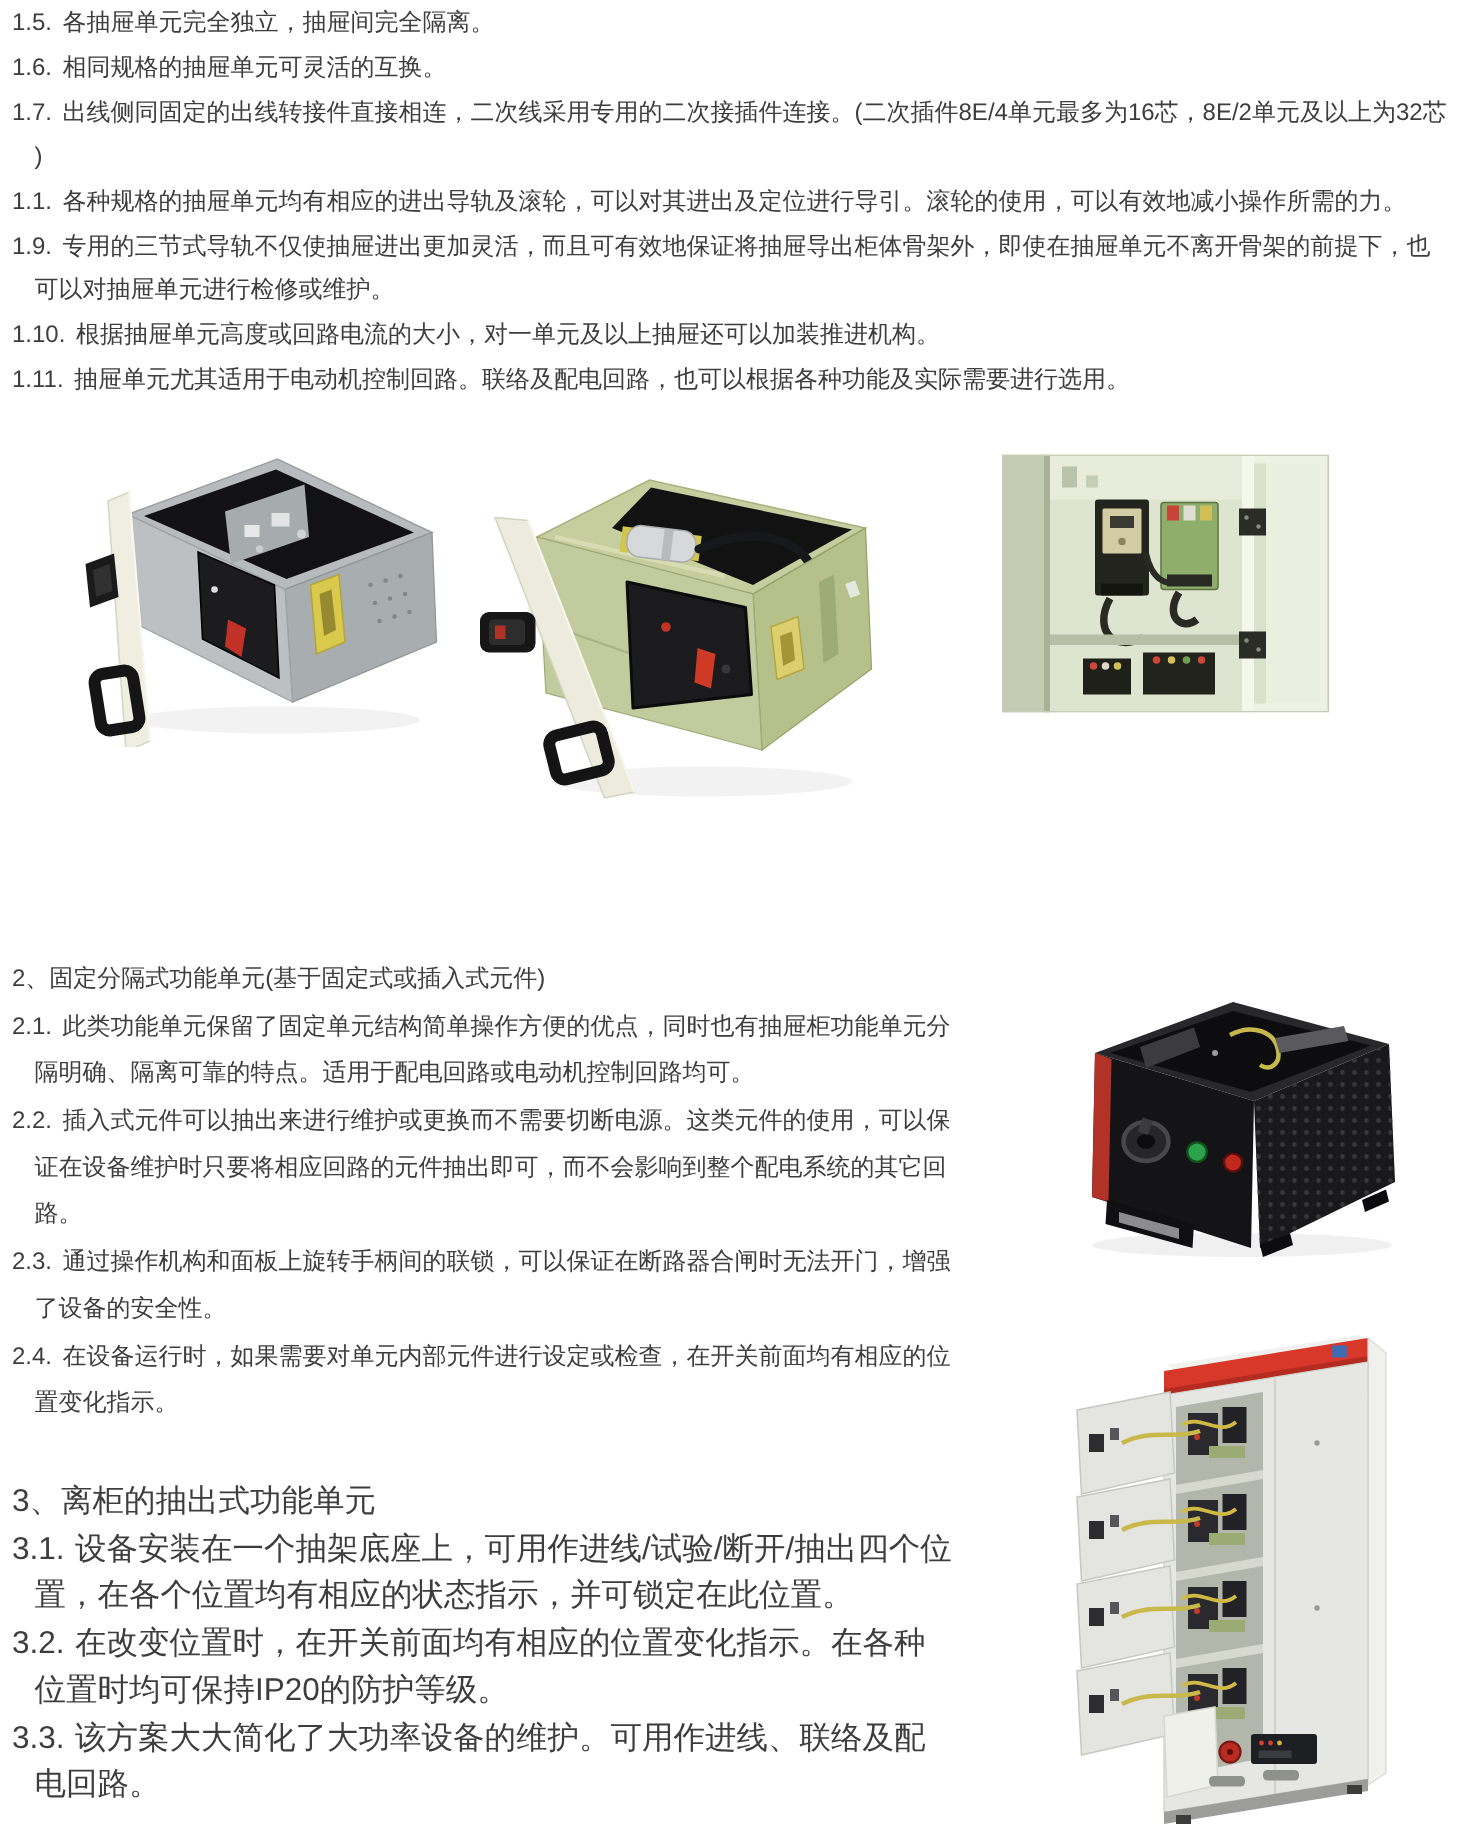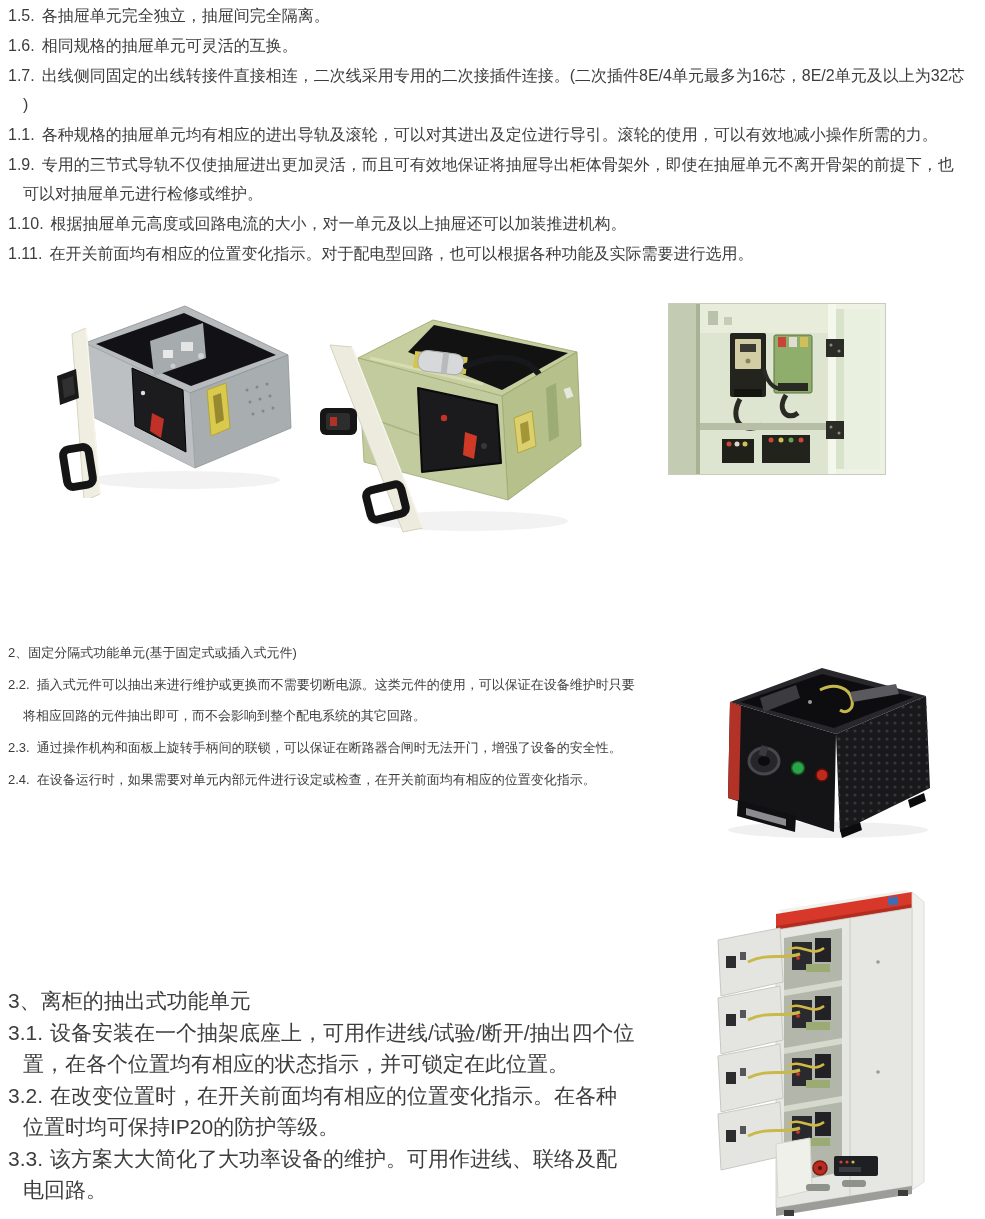--- a/index.html
+++ b/index.html
@@ -2,39 +2,39 @@
 <html><head>
 <meta charset="utf-8">
 <style>
   html,body{margin:0;padding:0;}
   body{
     width:985px;height:1219px;position:relative;background:#ffffff;
     font-family:"Liberation Sans",sans-serif;color:#3d3d3d;overflow:hidden;
   }
   .sec{position:absolute;}
   #sec1{left:8px;top:1px;width:958px;font-size:16px;line-height:29px;}
-  #sec2{left:8px;top:637px;width:630px;font-size:13px;line-height:31px;}
+  #sec2{left:8px;top:637px;width:630px;font-size:16px;line-height:31px;}
   #sec3{left:8px;top:985px;width:630px;font-size:21px;line-height:31px;}
   p.item{margin:0 0 1px 0;padding-left:15px;text-indent:-15px;}
   p.heading{margin:0 0 1px 0;}
   .lbl{margin-right:7px;}
   .fig{position:absolute;}
   .fig svg{display:block;width:100%;height:100%;}
 </style>
 </head>
 <body>
 
 <div class="sec" id="sec1">
   <p class="item"><span class="lbl">1.5.</span><span>各抽屉单元完全独立，抽屉间完全隔离。</span></p>
   <p class="item"><span class="lbl">1.6.</span><span>相同规格的抽屉单元可灵活的互换。</span></p>
   <p class="item"><span class="lbl">1.7.</span><span>出线侧同固定的出线转接件直接相连，二次线采用专用的二次接插件连接。(二次插件8E/4单元最多为16芯，8E/2单元及以上为32芯 )</span></p>
   <p class="item"><span class="lbl">1.1.</span><span>各种规格的抽屉单元均有相应的进出导轨及滚轮，可以对其进出及定位进行导引。滚轮的使用，可以有效地减小操作所需的力。</span></p>
   <p class="item"><span class="lbl">1.9.</span><span>专用的三节式导轨不仅使抽屉进出更加灵活，而且可有效地保证将抽屉导出柜体骨架外，即使在抽屉单元不离开骨架的前提下，也可以对抽屉单元进行检修或维护。</span></p>
   <p class="item"><span class="lbl">1.10.</span><span>根据抽屉单元高度或回路电流的大小，对一单元及以上抽屉还可以加装推进机构。</span></p>
-  <p class="item"><span class="lbl">1.11.</span><span>在开关前面均有相应的位置变化指示。对于配电型回路，也可以根据各种功能及实际需要进行选用。</span></p>
+  <p class="item"><span class="lbl">1.11.</span><span>抽屉单元尤其适用于电动机控制回路。联络及配电回路，也可以根据各种功能及实际需要进行选用。</span></p>
 </div>
 
 <div class="fig" id="fig1" style="left:55px;top:298px;width:245px;height:200px;">
   <svg viewBox="0 0 245 200">
     <ellipse cx="130" cy="182" rx="95" ry="9" fill="#000000" opacity="0.05"></ellipse>
 
     <polygon points="30,45 130,8 233,57 135,95" fill="#b7bbbd" stroke="#9aa0a2" stroke-width="1"></polygon>
     <polygon points="41,46 129,15 221,57 136,88" fill="#111116"></polygon>
     <polygon points="95,43 148,25 151,60 99,78" fill="#a6acae"></polygon>
     <rect x="108" y="52" width="10" height="8" fill="#e7e8e8"></rect>
@@ -173,20 +173,21 @@
       <rect x="158" y="118" width="18" height="18" fill="#2c2c26"></rect>
       <circle cx="163" cy="124" r="1.5" fill="#8a8a80"></circle>
         <circle cx="171" cy="130" r="1.5" fill="#8a8a80"></circle>
     </g>
     <rect x="0.5" y="0.5" width="217" height="171" fill="none" stroke="#c6cdb9" stroke-width="1"></rect>
   </svg>
 </div>
 
 <div class="sec" id="sec2">
   <p class="heading">2、固定分隔式功能单元(基于固定式或插入式元件)</p>
+  <p class="item"><span class="lbl">2.1.</span><span>此类功能单元保留了固定单元结构简单操作方便的优点，同时也有抽屉柜功能单元分隔明确、隔离可靠的特点。适用于配电回路或电动机控制回路均可。</span></p>
   <p class="item"><span class="lbl">2.2.</span><span>插入式元件可以抽出来进行维护或更换而不需要切断电源。这类元件的使用，可以保证在设备维护时只要将相应回路的元件抽出即可，而不会影响到整个配电系统的其它回路。</span></p>
   <p class="item"><span class="lbl">2.3.</span><span>通过操作机构和面板上旋转手柄间的联锁，可以保证在断路器合闸时无法开门，增强了设备的安全性。</span></p>
   <p class="item"><span class="lbl">2.4.</span><span>在设备运行时，如果需要对单元内部元件进行设定或检查，在开关前面均有相应的位置变化指示。</span></p>
 </div>
 
 <div class="fig" id="fig4" style="left:700px;top:640px;width:240px;height:200px;">
   <svg viewBox="0 0 240 200">
     <defs>
       <pattern id="mesh" width="8" height="8" patternUnits="userSpaceOnUse">
         <circle cx="3" cy="3" r="1.6" fill="#36363b"></circle>

